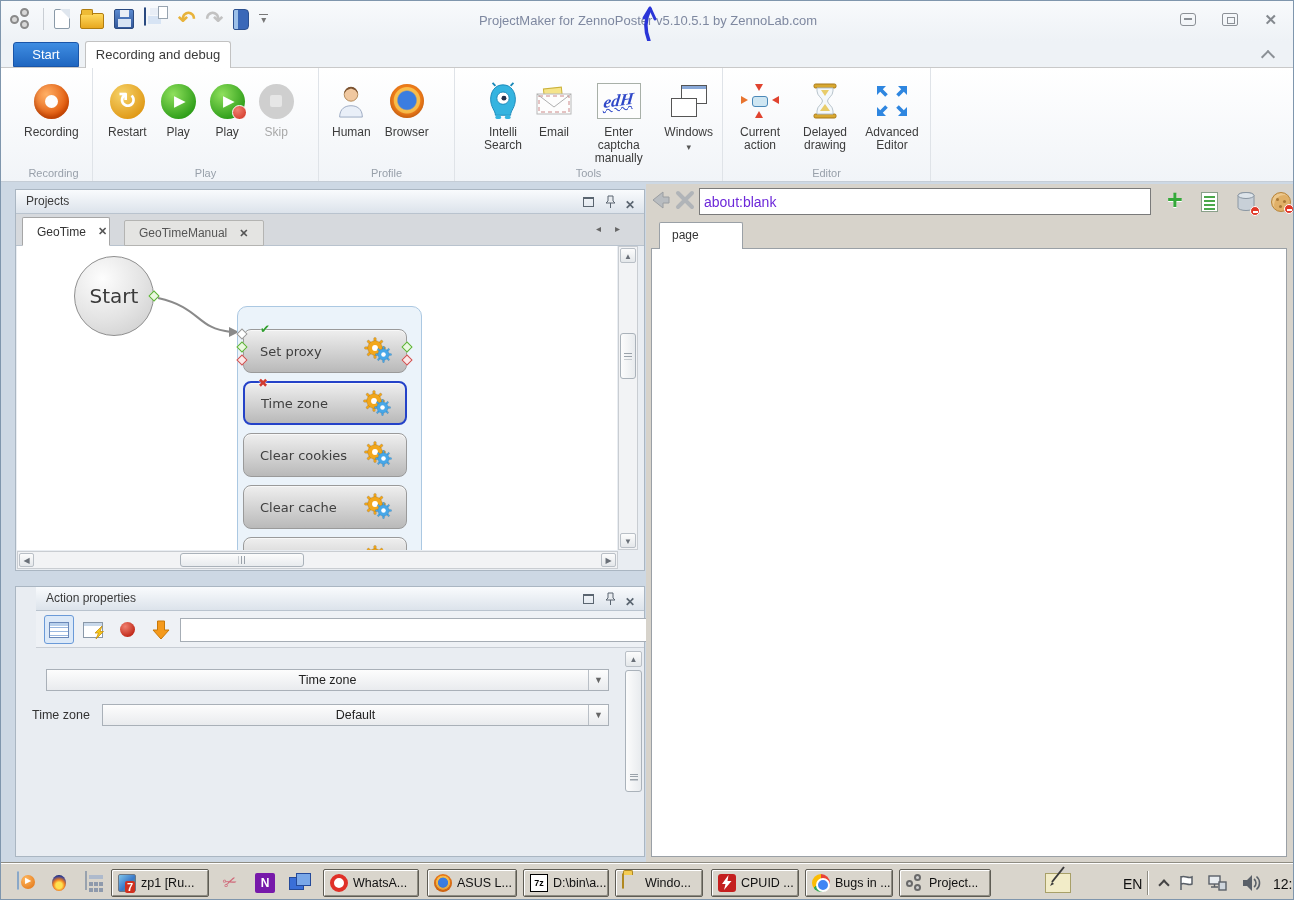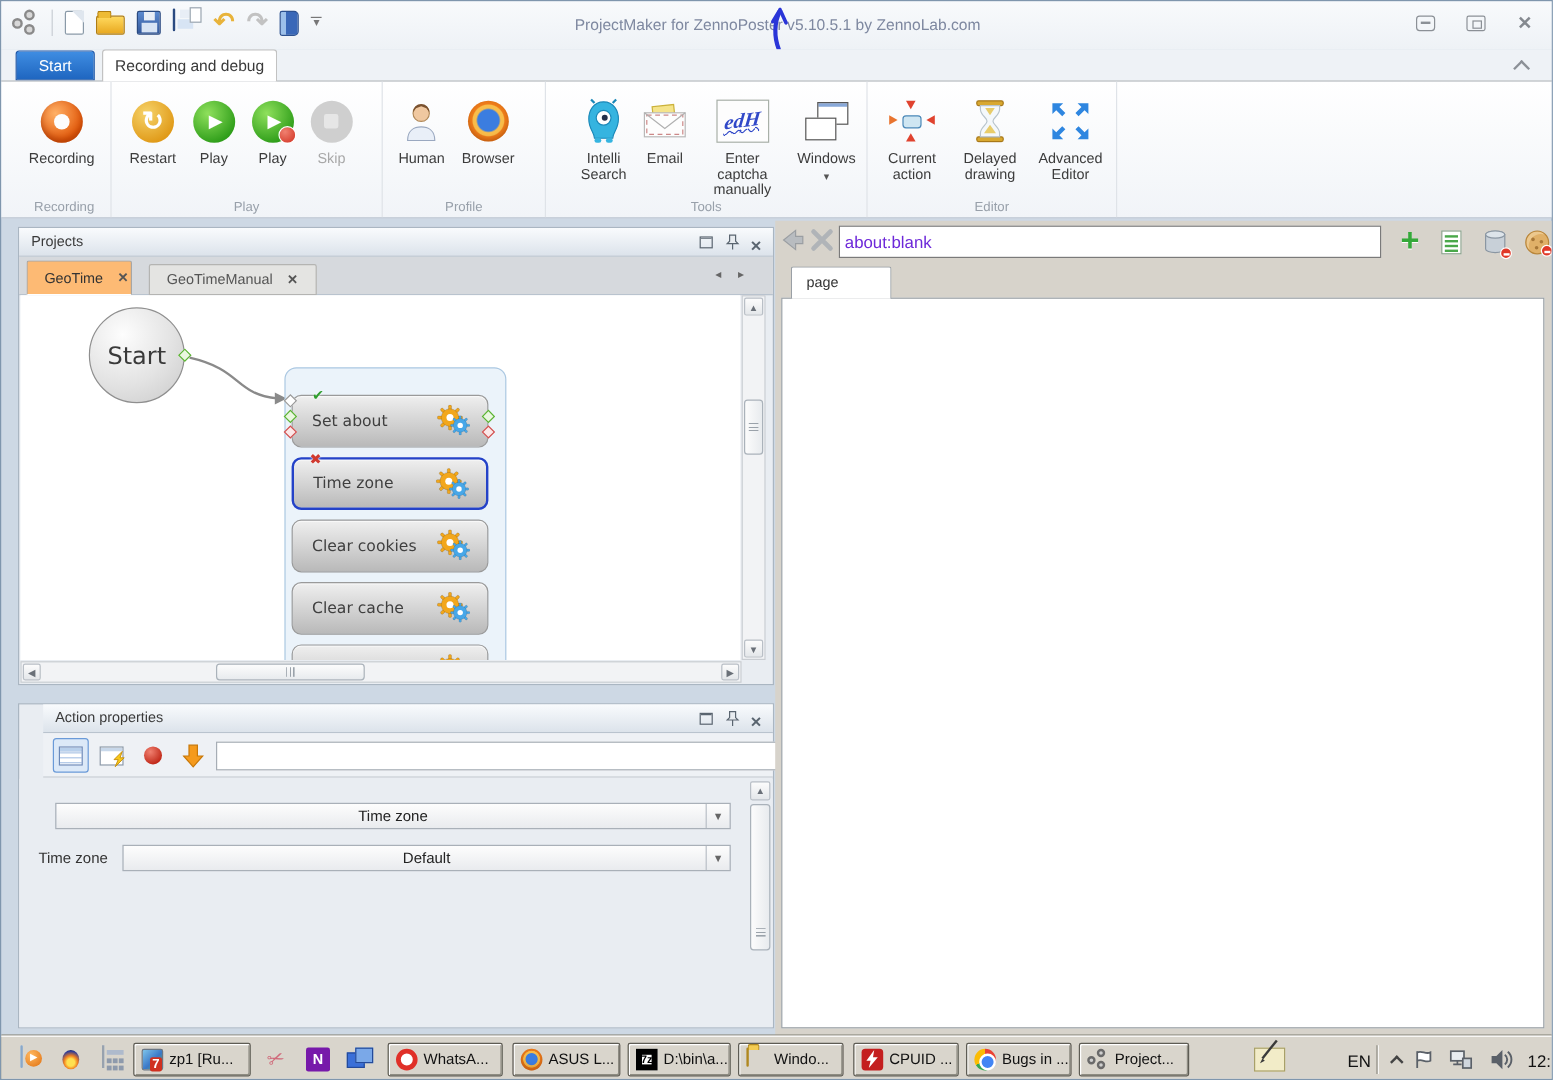--- a/index.html
+++ b/index.html
@@ -90,21 +90,21 @@
   .panel-hd { height:24px; background:linear-gradient(#f9fbfd,#dce3eb); border-bottom:1px solid #b9c3ce;
     font-size:12px; color:#3a3a3a; line-height:23px; padding-left:10px; position:relative; }
   .hd-ic { position:absolute; top:4px; width:16px; height:16px; text-align:center; }
   .hd-restore { right:48px; } .hd-pin { right:26px; } .hd-close { right:6px; }
   .hd-restore::before { content:""; position:absolute; left:3px; top:3px; width:9px; height:8px; border:1px solid #5a6570; box-shadow:inset 0 1px 0 #5a6570; }
   .hd-close span { font-size:12px; color:#5a6570; font-weight:bold; line-height:16px; }
   #projects { top:188px; height:382px; }
   .tabstrip { height:32px; background:#d6d9dd; position:relative; border-bottom:1px solid #b9c3ce; }
   .ptab { position:absolute; bottom:-1px; height:29px; font-size:12px; color:#333; display:flex; align-items:center; gap:12px; padding:0 10px 0 14px; }
   .ptab .x { font-size:11px; color:#555; font-weight:bold; }
-  .ptab.on { left:6px; width:88px; background:#fdba74; border:1px solid #a6a6a6; border-bottom:1px solid #fff; border-radius:2px 2px 0 0; z-index:2; }
+  .ptab.on { left:6px; width:88px; background:#ffffff; border:1px solid #a6a6a6; border-bottom:1px solid #fff; border-radius:2px 2px 0 0; z-index:2; }
   .ptab.off { left:108px; width:140px; height:26px; background:#e4e4e2; border:1px solid #b4b4b2; border-radius:2px 2px 0 0; color:#555; }
   .tabnav { position:absolute; right:10px; top:9px; font-size:10px; color:#666; letter-spacing:14px; }
 
   .canvas { position:absolute; left:1px; top:56px; width:600px; height:304px; background:#fff; overflow:hidden; font-family:"DejaVu Sans",sans-serif; }
   .ynote { position:absolute; left:232px; top:0; width:252px; height:38px; background:#f6ef8d; border:1px solid #cdbd2e; overflow:hidden; }
   .ynote .in { margin-top:-9px; text-align:center; font-size:12px; line-height:14px; color:#1c1c00; }
   .ynote .cut { text-decoration:line-through; }
   .startnode { position:absolute; left:57px; top:10px; width:80px; height:80px; border-radius:50%;
     background:radial-gradient(circle at 35% 28%, #fdfdfd, #e3e3e3 55%, #c9c9c9); border:1px solid #8f8f8f;
     font-size:20px; color:#3a3a3a; display:flex; align-items:center; justify-content:center; }
@@ -179,21 +179,21 @@
   .ic-calc::before { content:""; position:absolute; left:3px; top:3px; width:14px; height:4px; background:#aebacc; }
   .ic-calc::after { content:""; position:absolute; left:3px; top:10px; width:4px; height:4px; background:#8e9aac;
     box-shadow:5px 0 0 #8e9aac, 10px 0 0 #8e9aac, 0 6px 0 #8e9aac, 5px 6px 0 #8e9aac, 10px 6px 0 #8e9aac; }
   .tb-btn { position:absolute; top:5px; height:28px; background:#d9d5cc; border:1px solid #5e5c54;
     box-shadow:inset 1px 1px 0 #ffffff, inset -1px -1px 0 #8e8c82; border-radius:2px;
     display:flex; align-items:center; gap:5px; padding:0 6px; font-size:12.5px; color:#111; overflow:hidden; white-space:nowrap; }
   .tbi { flex:0 0 auto; width:18px; height:18px; position:relative; }
   .ic-zp { background:linear-gradient(135deg,#7ec4ea,#3a78c8 55%,#67b44a); border:1px solid #6a7684; border-radius:2px; }
   .ic-zp::after { content:"7"; position:absolute; right:0; bottom:-2px; font-size:11px; font-weight:bold; color:#fff; background:#d03020; padding:0 2px; line-height:12px; border-radius:2px; }
   .ic-opera { border:4px solid #e03028; border-radius:50%; width:18px; height:18px; background:#fff; }
-  .ic-7z { background:#fff; border:5px solid #000000; display:flex; align-items:center; justify-content:center; font-size:9px; font-weight:bold; color:#000; }
+  .ic-7z { background:#fff; border:1px solid #000000; display:flex; align-items:center; justify-content:center; font-size:9px; font-weight:bold; color:#000; }
   .ic-fold { width:20px; height:14px; margin-top:3px; background:linear-gradient(#ffe07a,#e8b83a); border:1px solid #b08820; border-radius:2px; position:relative; }
   .ic-fold::before { content:""; position:absolute; left:0; top:-4px; width:8px; height:4px; background:#f4cc52; border:1px solid #b08820; border-bottom:none; border-radius:2px 2px 0 0; }
   .ic-cpuid { background:#c41f1f; border-radius:3px; }
   .ic-chrome { border-radius:50%; background:conic-gradient(#ea4335 0 33%, #34a853 0 66%, #fbbc05 0 100%); position:relative; }
   .ic-chrome::after { content:""; position:absolute; left:4px; top:4px; width:10px; height:10px; border-radius:50%; background:#4285f4; border:2px solid #fff; }
   .ic-zl { position:relative; }
   .ic-zl i { position:absolute; width:7px; height:7px; border:2px solid #6a6a6a; border-radius:50%; background:#cfcfcf; }
   .ic-zl i:nth-child(1){ left:0; top:6px; } .ic-zl i:nth-child(2){ left:8px; top:0; } .ic-zl i:nth-child(3){ left:8px; top:10px; }
   .ic-note { position:absolute; top:9px; width:26px; height:20px; background:#f2ecc8; border:1px solid #a8a068; }
   .tray-sep { position:absolute; top:7px; width:2px; height:24px; border-left:1px solid #8e8c82; border-right:1px solid #fff; }
@@ -436,21 +436,21 @@
     <span class="dia g" style="left:133px; top:46px;"></span>
 
     <svg class="conn" width="600" height="304">
       <path d="M141 52 C185 62 178 82 214 86" stroke="#8a8a8a" stroke-width="2" fill="none"></path>
       <polygon points="212,81 222,86 212,91" fill="#8a8a8a"></polygon>
     </svg>
 
     <div class="flowbox"></div>
 
     <div class="blk" style="top:83px;">
-      <span>Set about</span>
+      <span>Set proxy</span>
       <span class="gears">
         <svg class="gear go">
             <use href="#gearsym"></use>
           </svg>
           <svg class="gear gb">
             <use href="#gearsym"></use>
           </svg>
       </span>
     </div>
     <div class="blk sel" style="top:135px;">

